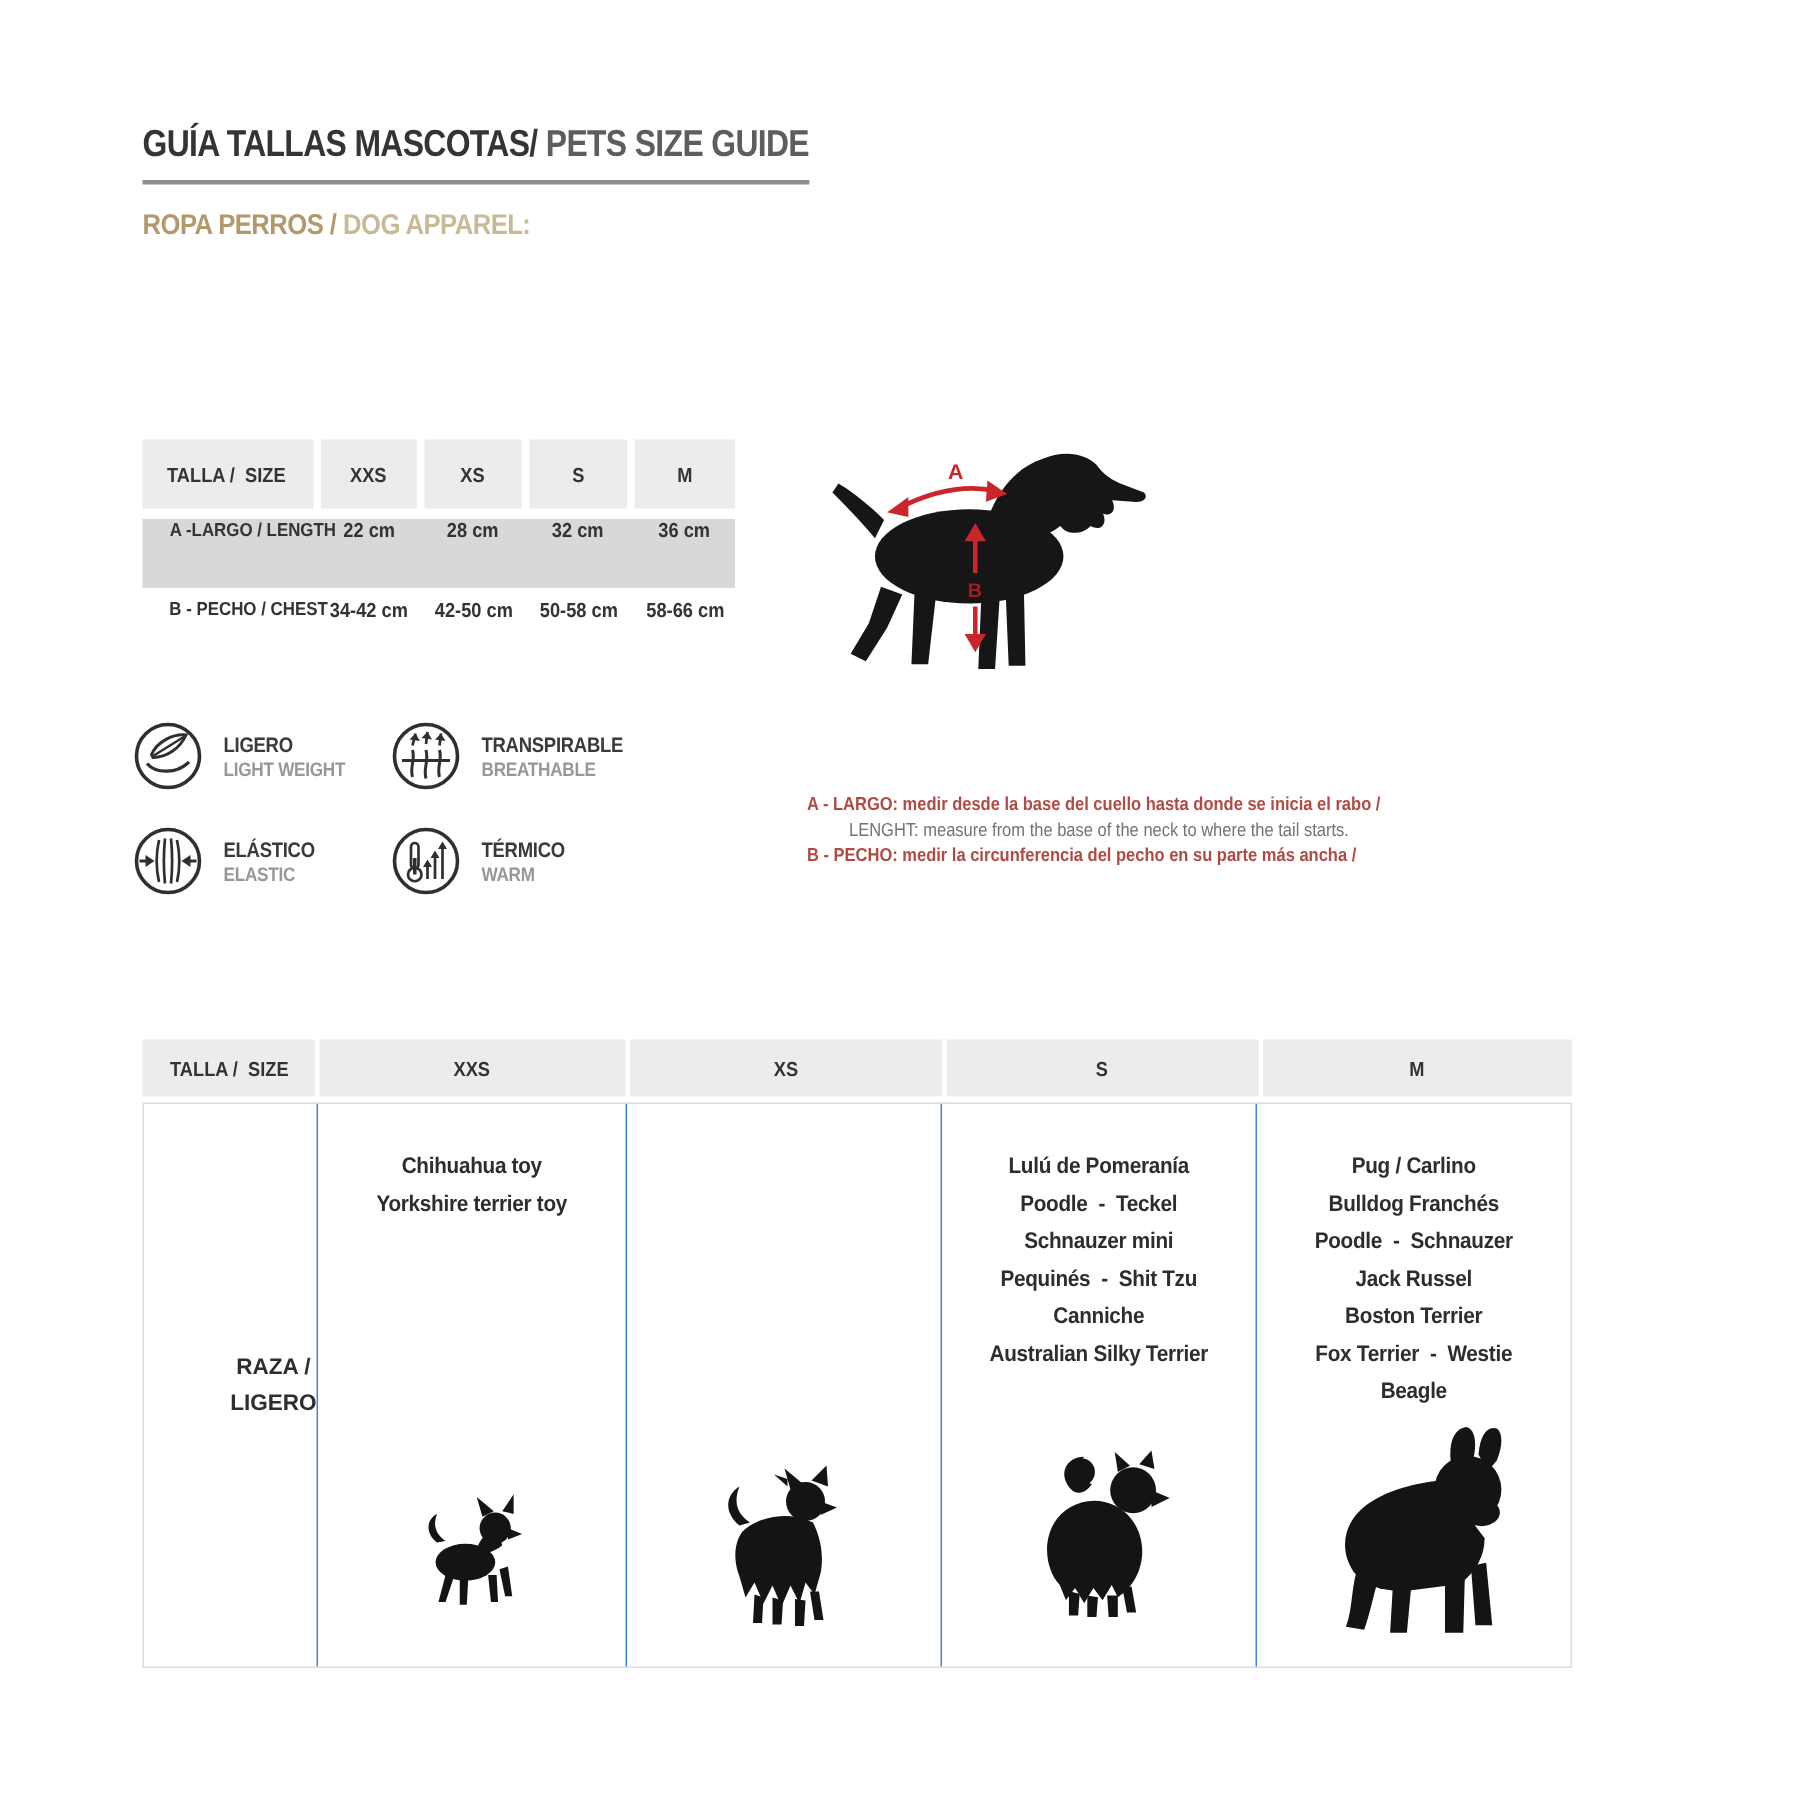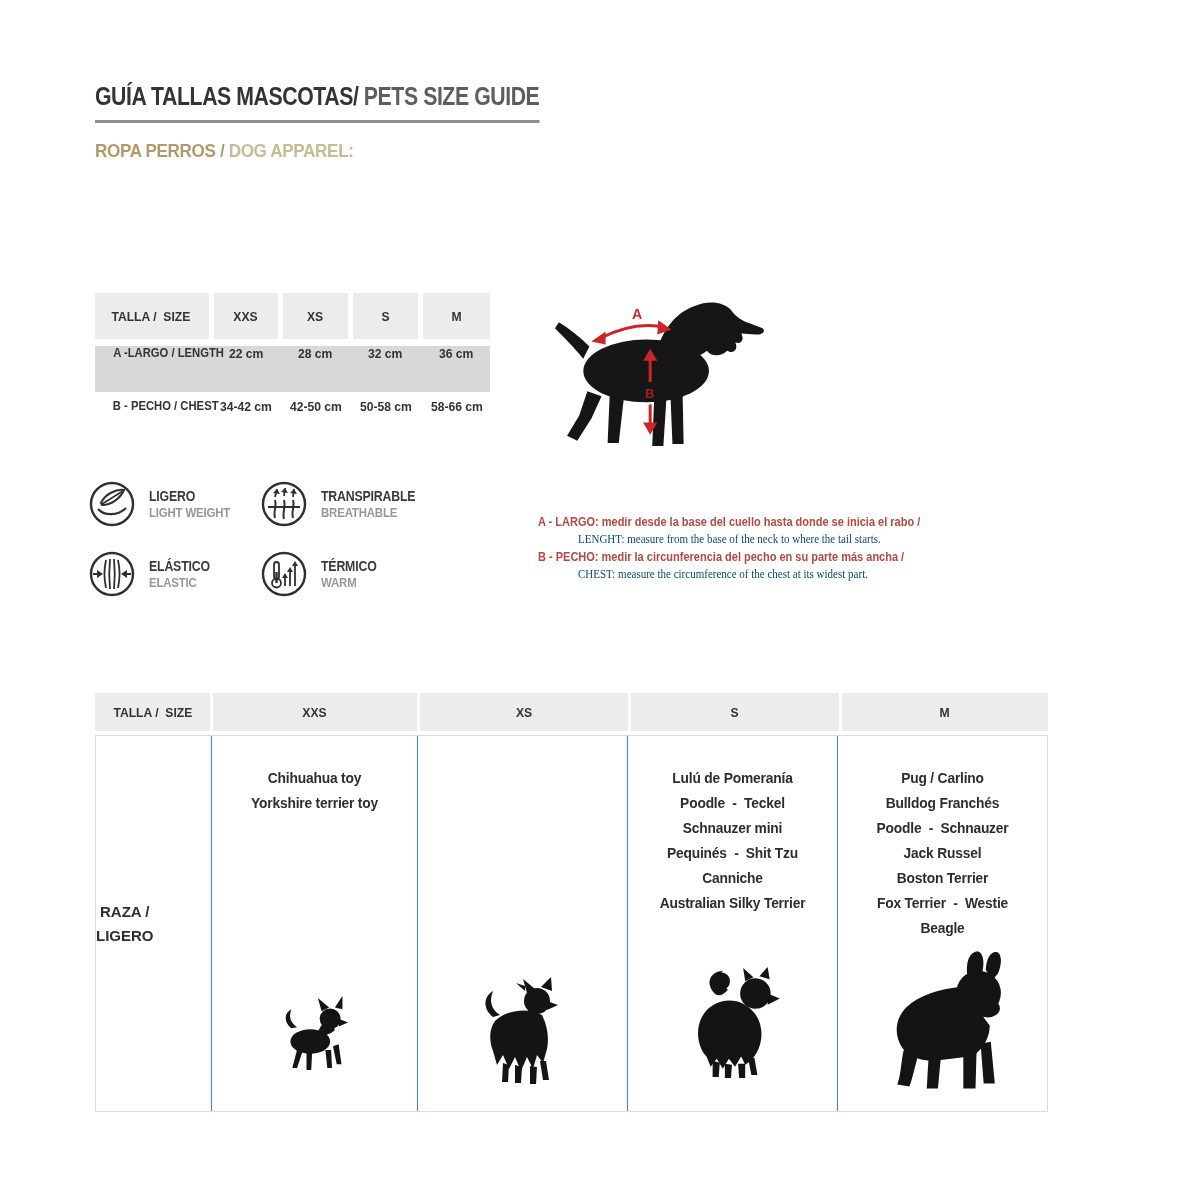--- a/index.html
+++ b/index.html
@@ -37,34 +37,34 @@
   .size-table .band .cell,.size-table .wrow .cell{height:46px; display:flex; align-items:flex-start; justify-content:center;
        font-size:13.5px; font-weight:bold; color:#333;}
   .size-table .band .cell.lab,.size-table .wrow .cell.lab{justify-content:flex-start; padding-left:12px; font-size:12.5px;}
 
   
   .feature{position:absolute; display:flex; align-items:center; gap:13px;}
   .feature .txt .ft{font-size:14px; font-weight:bold; color:#3a3a3a; letter-spacing:-0.2px;}
   .feature .txt .fs{font-size:13px; font-weight:bold; color:#979797; letter-spacing:-0.2px; margin-top:1px;}
 
   
-  .notes{position:absolute; left:538px; top:512px; width:460px;}
+  .notes{position:absolute; left:538px; top:526px; width:460px;}
   .note-es{font-size:12.5px; font-weight:bold; color:#b04a43; margin-top:3px;}
-  .note-en{font-size:12.5px; color:#0c4a6e; margin-left:40px; margin-top:3px;font-family:Liberation Serif, serif;}
+  .note-en{font-size:12.5px; color:#737373; margin-left:28px; margin-top:3px;}
 
   
   .breed-table{position:absolute; left:95px; top:693px; width:953px;}
   .bgrid{display:grid; grid-template-columns:115px 204px 208px 208px 206px; column-gap:3px;}
   .breed-table .hrow .cell{background:#ececec; height:38px; display:flex; align-items:center; justify-content:center;
        font-size:13.5px; font-weight:bold; color:#333;}
   .bbody{margin-top:4px; height:375px; border:1px solid #dcdcdc; display:grid;
          grid-template-columns:116px 206px 210px 210px 209px; background:#fff;}
   .bcol{border-right:1px solid #3b82f6; position:relative;}
   .bcol:last-child{border-right:none;}
-  .bcol.label{display:flex; align-items:center; justify-content:flex-start; text-align:center;}
+  .bcol.label{display:flex; align-items:center; justify-content:flex-end; text-align:center;}
   .rowlab{font-size:15px; font-weight:bold; color:#2e2e2e; line-height:24px;}
   .breeds{padding-top:29px; text-align:center;}
   .breed-line{font-size:15px; font-weight:bold; color:#2d2d2d; line-height:25px; letter-spacing:-0.2px;
               transform:scaleX(0.92); white-space:pre-wrap;}
   .dogspot{position:absolute; left:50%; transform:translateX(-50%);}
 
   .measure-dog{position:absolute; left:552px; top:300px;}
 </style>
 </head>
 <body>
@@ -234,21 +234,20 @@
     <div class="txt">
       <div class="ft"><span class="cxl">TÉRMICO</span></div>
       <div class="fs"><span class="cxl">WARM</span></div>
     </div>
   </div>
 
   <div class="notes">
     <div class="note-es"><span class="cxl">A - LARGO: medir desde la base del cuello hasta donde se inicia el rabo /</span></div>
     <div class="note-en"><span class="cxl">LENGHT: measure from the base of the neck to where the tail starts.</span></div>
     <div class="note-es"><span class="cxl">B - PECHO: medir la circunferencia del pecho en su parte más ancha /</span></div>
-    <div class="note-en"><span class="cxl">CHEST: measure the circumference of the chest at its widest part.</span></div>
   </div>
 
   <div class="breed-table">
     <div class="bgrid hrow">
       <div class="cell">
           <span class="cxc">TALLA /  SIZE</span>
         </div>
       <div class="cell">
           <span class="cxc">XXS</span>
         </div>

